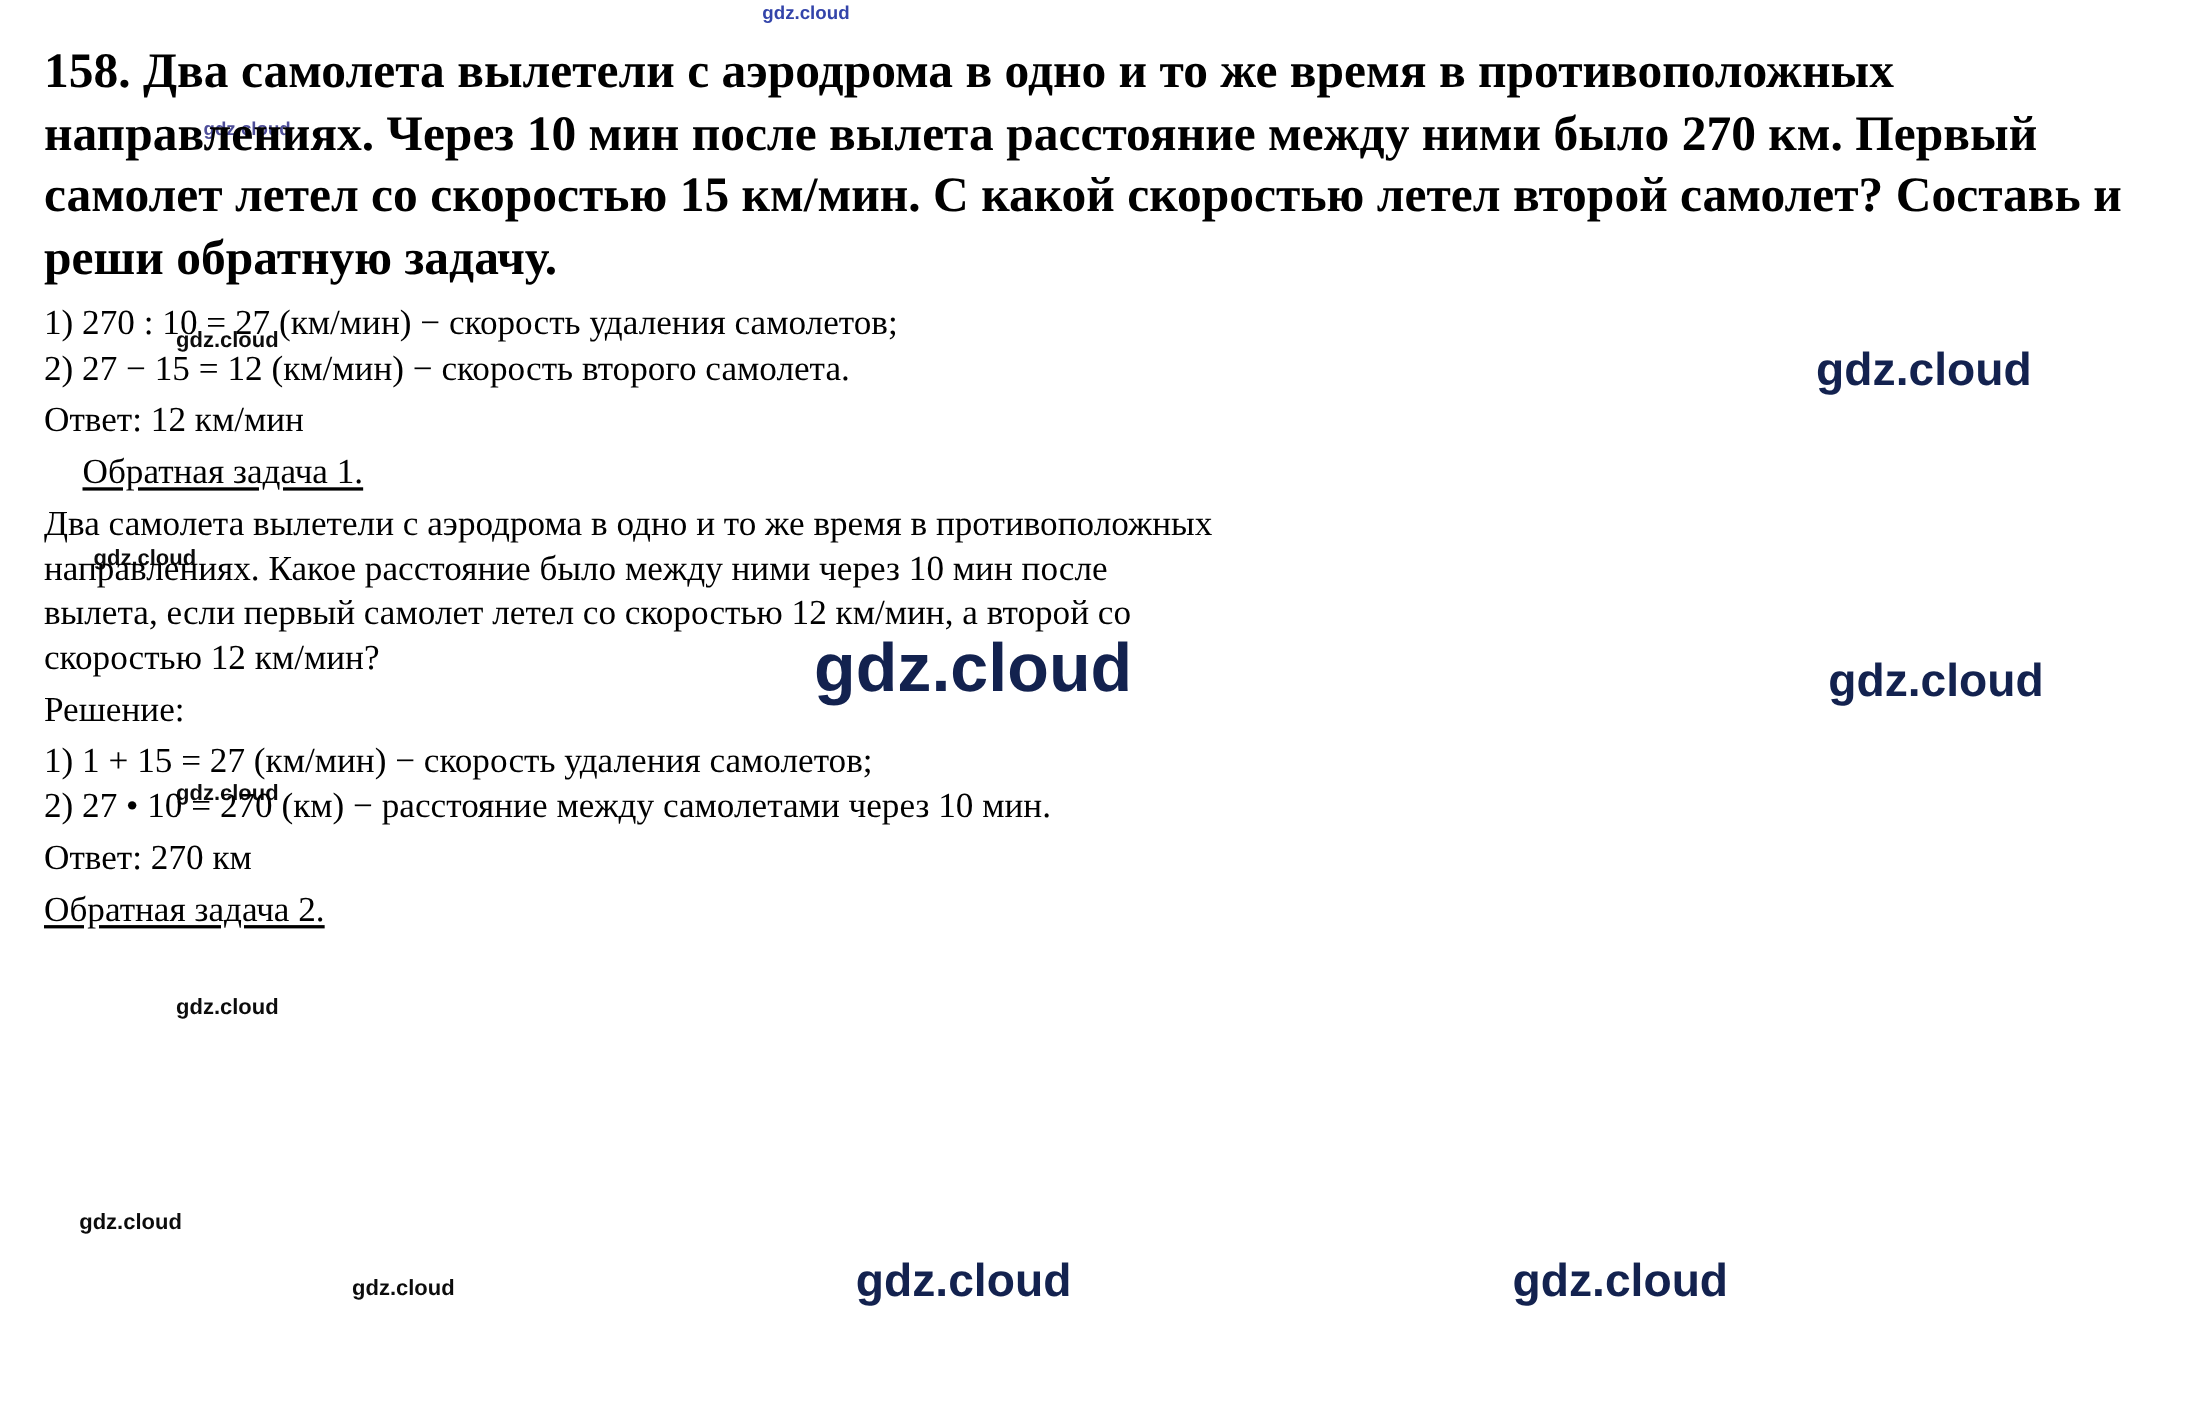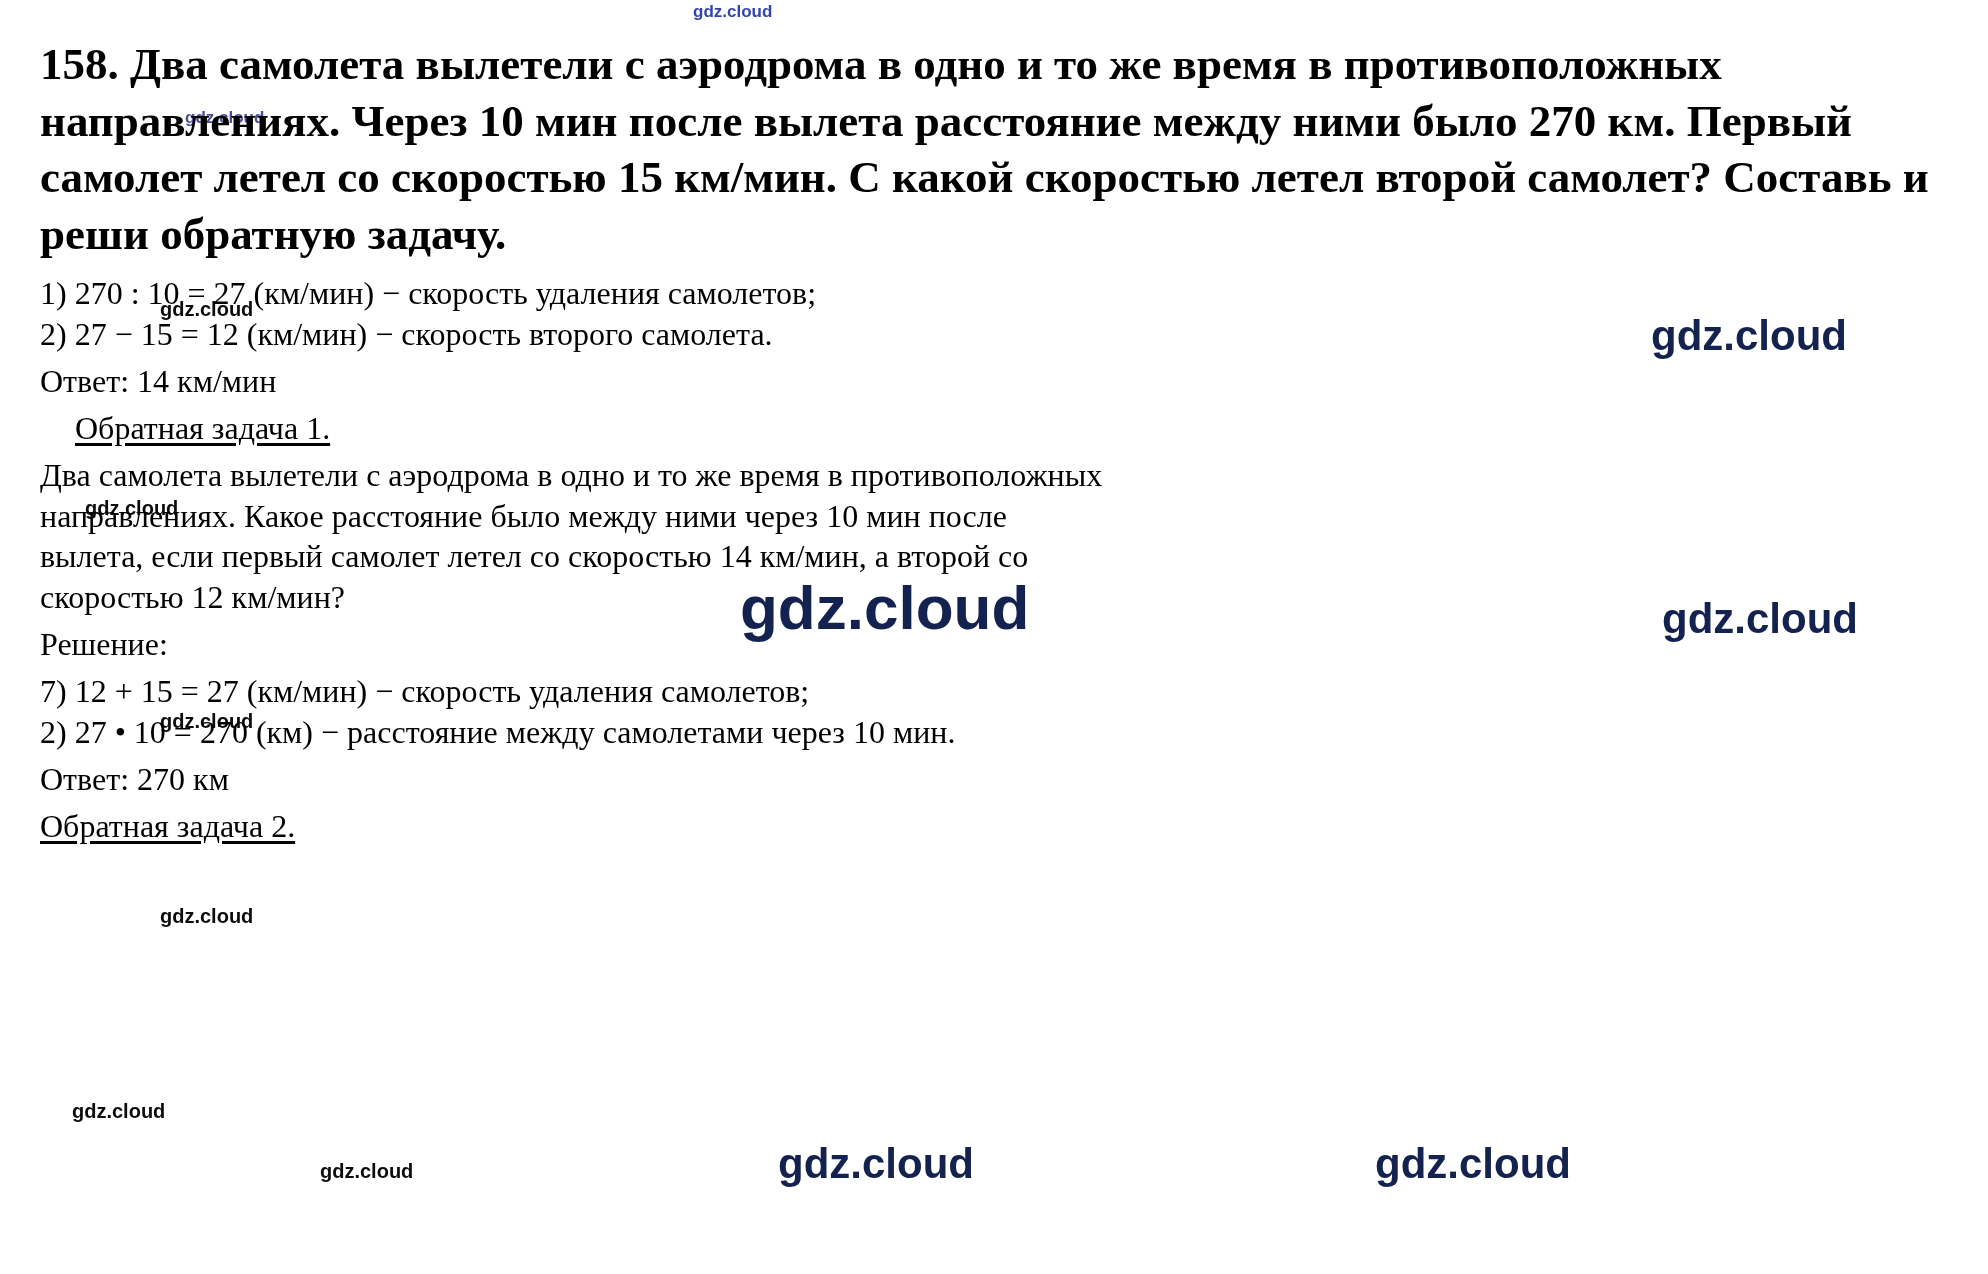--- a/index.html
+++ b/index.html
@@ -110,40 +110,40 @@
       <span>Два самолета вылетели с аэродрома в одно и то же время в противоположных направлениях. Через 10 мин после вылета расстояние между ними было 270 км. Первый самолет летел со скоростью 15 км/мин. С какой скоростью летел второй самолет? Составь и реши обратную задачу.</span>
     </div>
 
     <div class="gap-md"></div>
 
     <div class="line">1) 270 : 10 = 27 (км/мин) − скорость удаления самолетов;</div>
     <div class="line">2) 27 − 15 = 12 (км/мин) − скорость второго самолета.</div>
 
     <div class="gap-sm"></div>
 
-    <div class="line">Ответ: 14 км/мин</div>
+    <div class="line">Ответ: 12 км/мин</div>
 
     <div class="gap-sm"></div>
 
     <div class="line underlined" style="display:inline-block;margin-left:35px;">Обратная задача 1.</div>
 
     <div class="gap-sm"></div>
 
     <div class="line">Два самолета вылетели с аэродрома в одно и то же время в противоположных</div>
     <div class="line">направлениях. Какое расстояние было между ними через 10 мин после</div>
-    <div class="line">вылета, если первый самолет летел со скоростью 14 км/мин, а второй со</div>
+    <div class="line">вылета, если первый самолет летел со скоростью 12 км/мин, а второй со</div>
     <div class="line">скоростью 12 км/мин?</div>
 
     <div class="gap-sm"></div>
 
     <div class="line">Решение:</div>
 
     <div class="gap-sm"></div>
 
-    <div class="line">7) 12 + 15 = 27 (км/мин) − скорость удаления самолетов;</div>
+    <div class="line">1) 1 + 15 = 27 (км/мин) − скорость удаления самолетов;</div>
     <div class="line">2) 27 • 10 = 270 (км) − расстояние между самолетами через 10 мин.</div>
 
     <div class="gap-sm"></div>
 
     <div class="line">Ответ: 270 км</div>
 
     <div class="gap-sm"></div>
 
     <div class="line underlined" style="display:inline-block;">Обратная задача 2.</div>
 

